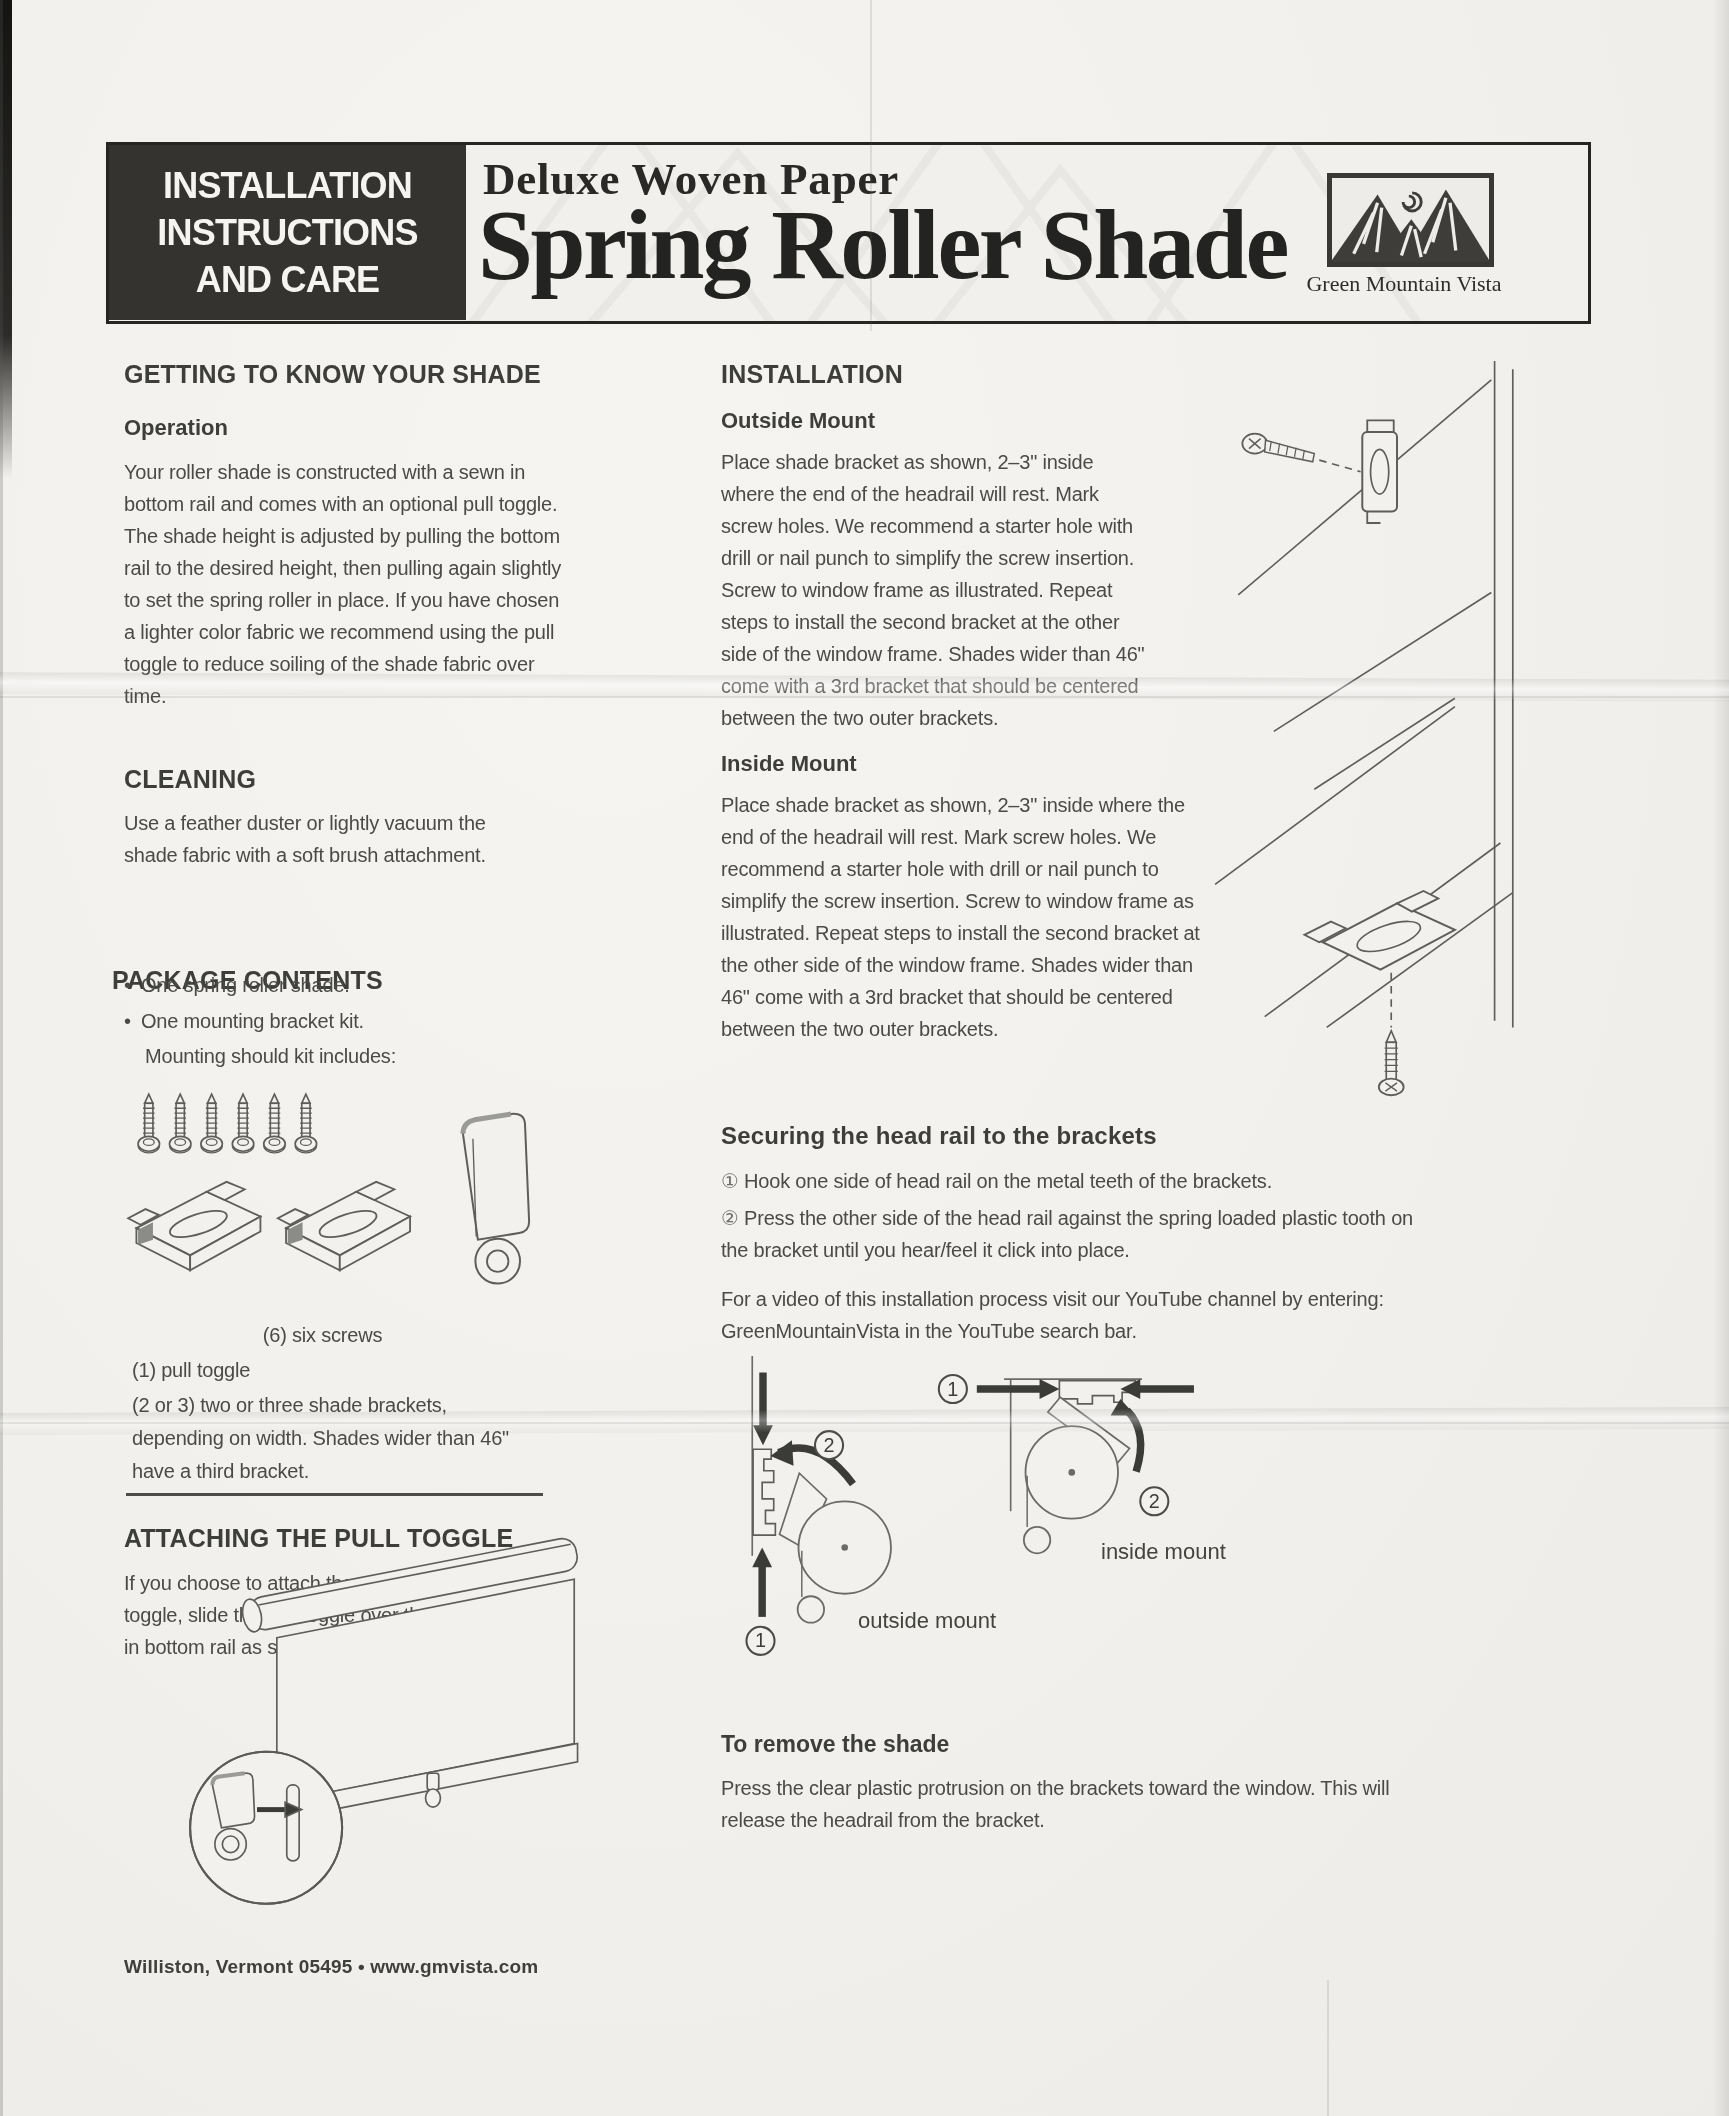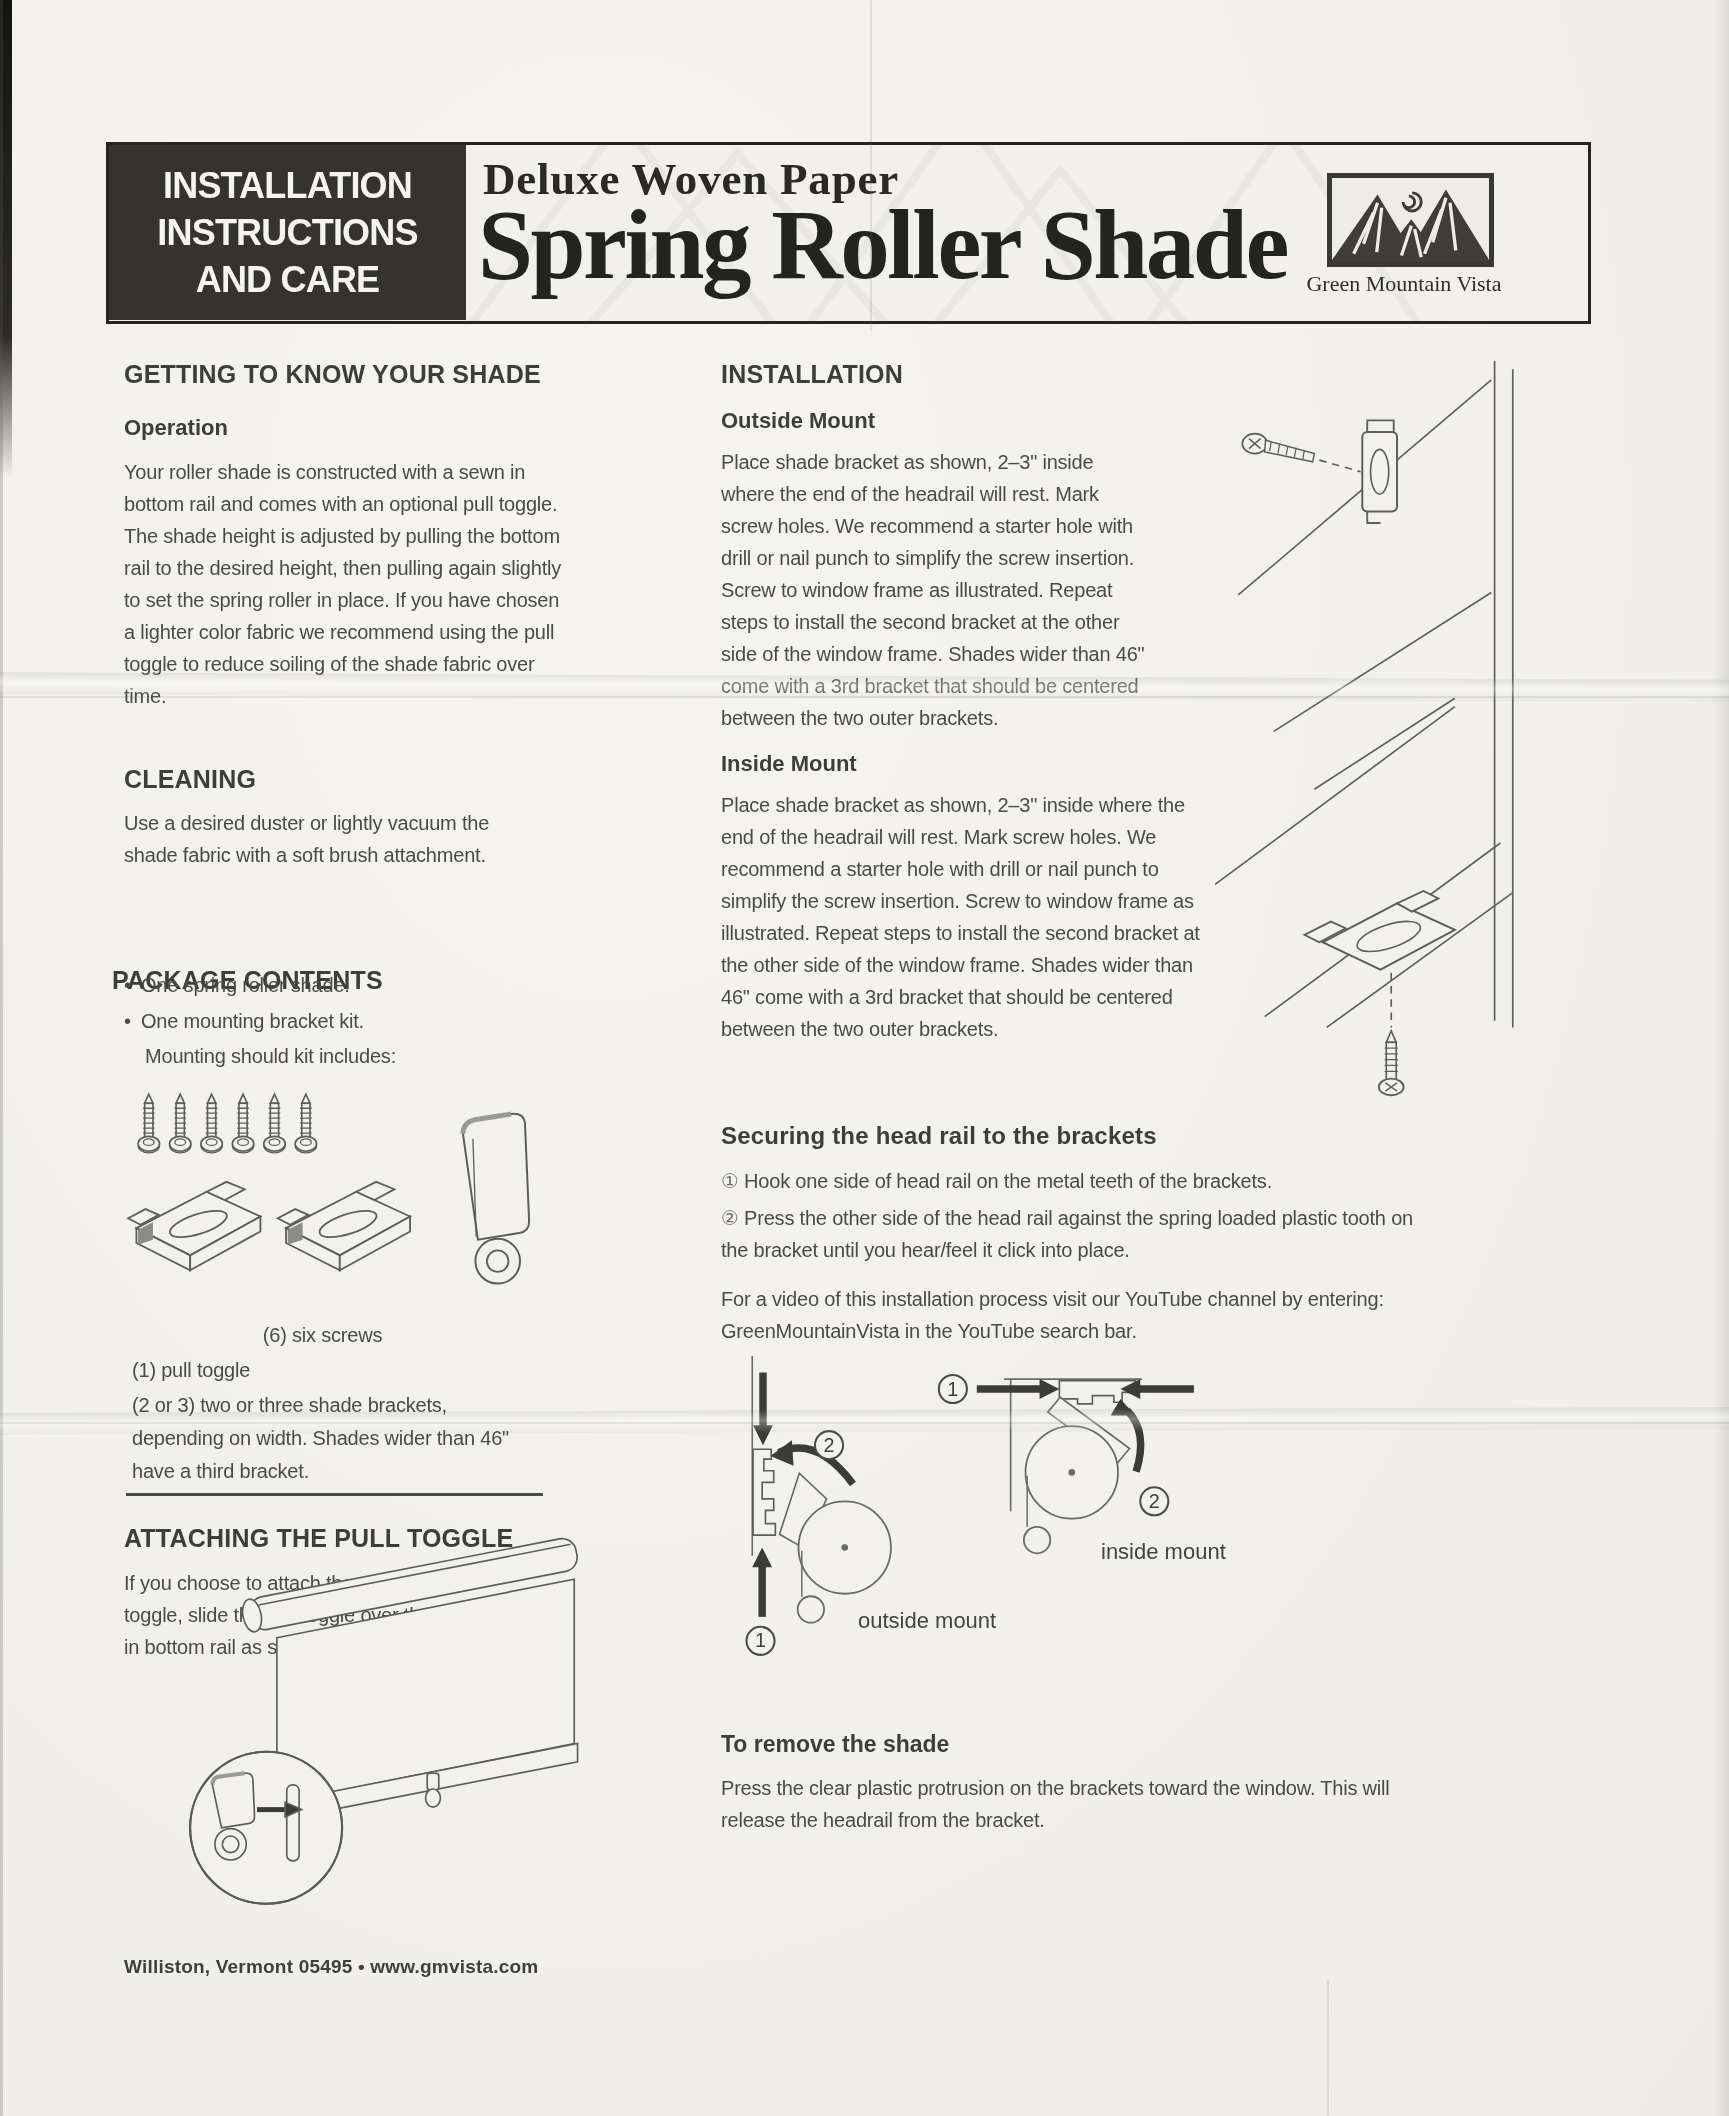--- a/index.html
+++ b/index.html
@@ -82,21 +82,21 @@
       </svg>
     </div>
     <div class="abs brand">Green Mountain Vista</div>
   </div>
 
   <div class="abs h1" style="left:124px;top:360px;">GETTING TO KNOW YOUR SHADE</div>
   <div class="abs h2" style="left:124px;top:415px;">Operation</div>
   <div class="abs body" style="left:124px;top:456px;width:446px;">Your roller shade is constructed with a sewn in bottom rail and comes with an optional pull toggle. The shade height is adjusted by pulling the bottom rail to the desired height, then pulling again slightly to set the spring roller in place. If you have chosen a lighter color fabric we recommend using the pull toggle to reduce soiling of the shade fabric over time.</div>
 
   <div class="abs h1" style="left:124px;top:765px;">CLEANING</div>
-  <div class="abs body" style="left:124px;top:807px;width:413px;">Use a desired duster or lightly vacuum the shade fabric with a soft brush attachment.</div>
+  <div class="abs body" style="left:124px;top:807px;width:413px;">Use a feather duster or lightly vacuum the shade fabric with a soft brush attachment.</div>
 
   <div class="abs h1" style="left:112px;top:934px;margin-top:32px;">PACKAGE CONTENTS</div>
   <div class="abs bullet-row" style="left:124px;top:969px;width:430px;">
     <span class="bullet-glyph">•</span>
     <span class="body">One spring roller shade.</span>
   </div>
   <div class="abs bullet-row" style="left:124px;top:1005px;width:430px;">
     <span class="bullet-glyph">•</span>
     <span class="body">One mounting bracket kit.</span>
   </div>

